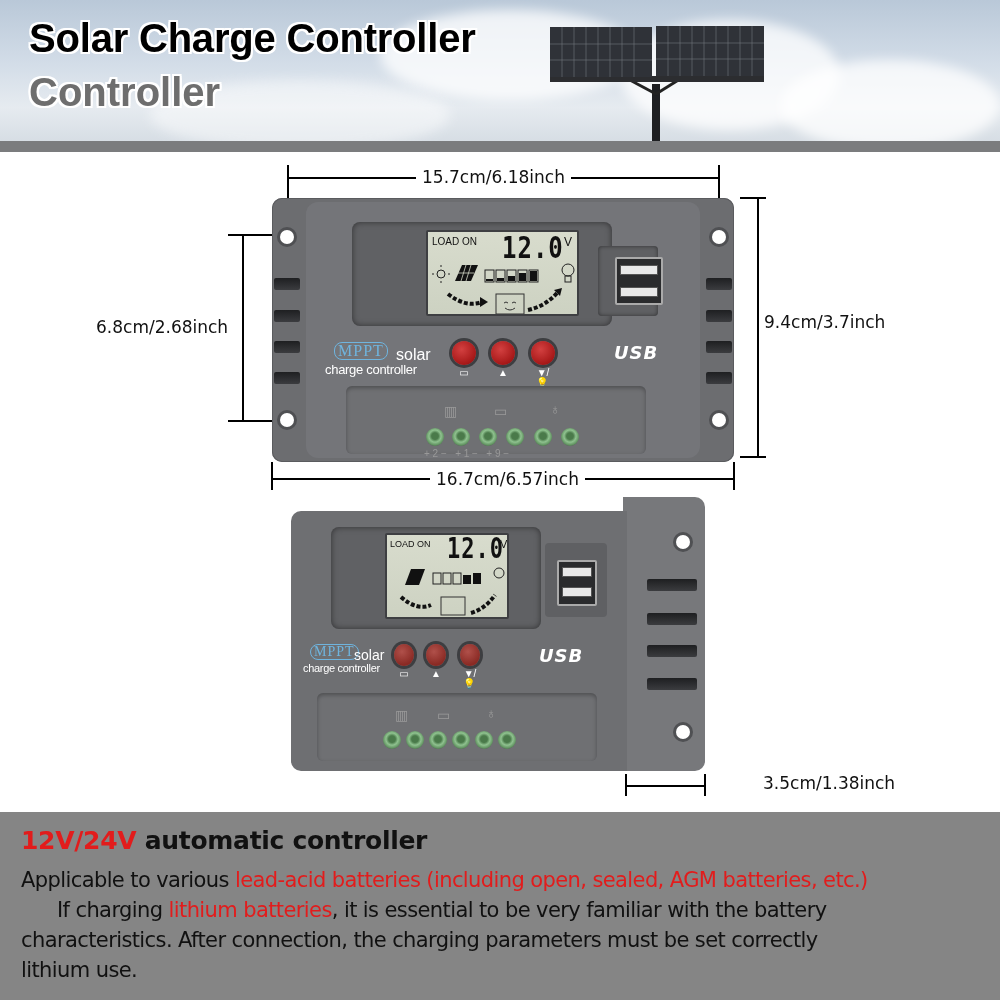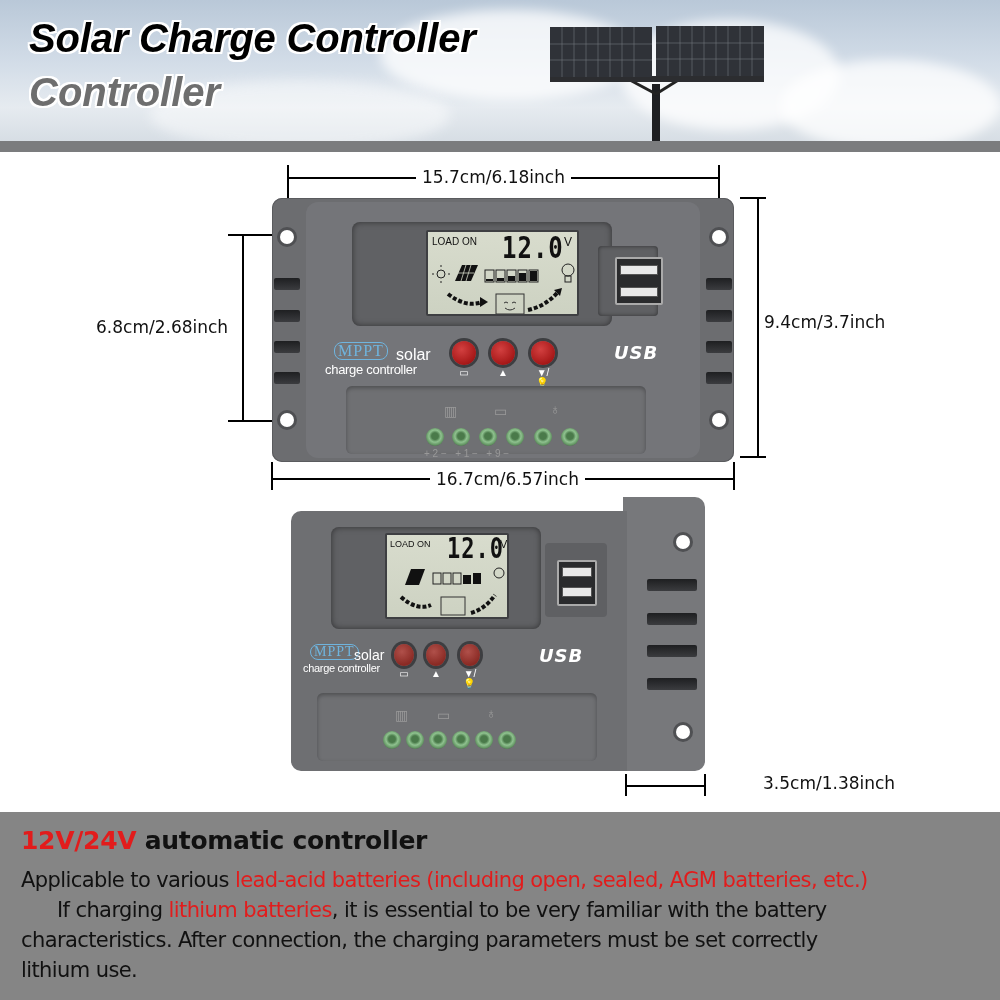--- a/index.html
+++ b/index.html
@@ -4,21 +4,20 @@
 <style>
   * { box-sizing: border-box; margin: 0; padding: 0; }
   html, body { width: 1000px; height: 1000px; overflow: hidden; background: #ffffff; }
   body { position: relative; font-family: "Liberation Sans", sans-serif; }
 
   
   .banner {
     position: absolute; left: 0; top: 0; width: 1000px; height: 143px;
     background: linear-gradient(180deg, #b9c8d8 0%, #d3dde8 45%, #e6ebf0 75%, #d6dde4 100%);
     overflow: hidden;
-    font-style: italic;
   }
   .cloud { position: absolute; border-radius: 50%; background: rgba(255,255,255,0.75); filter: blur(6px); }
   .banner-bar { position: absolute; left: 0; top: 141px; width: 1000px; height: 11px; background: #7b7c7e; }
   .title1 {
     position: absolute; left: 29px; top: 16px; font-size: 40px; font-weight: bold; color: #000;
     letter-spacing: -0.2px;
     text-shadow: -2px -2px 0 #fff, 2px -2px 0 #fff, -2px 2px 0 #fff, 2px 2px 0 #fff, 0 2px 0 #fff, 0 -2px 0 #fff, 2px 0 0 #fff, -2px 0 0 #fff;
   }
   .title2 {
     position: absolute; left: 29px; top: 70px; font-size: 40px; font-weight: bold; color: #6e6e6e;

